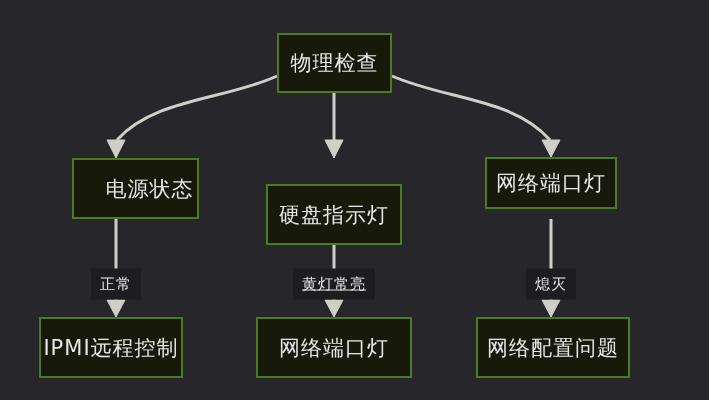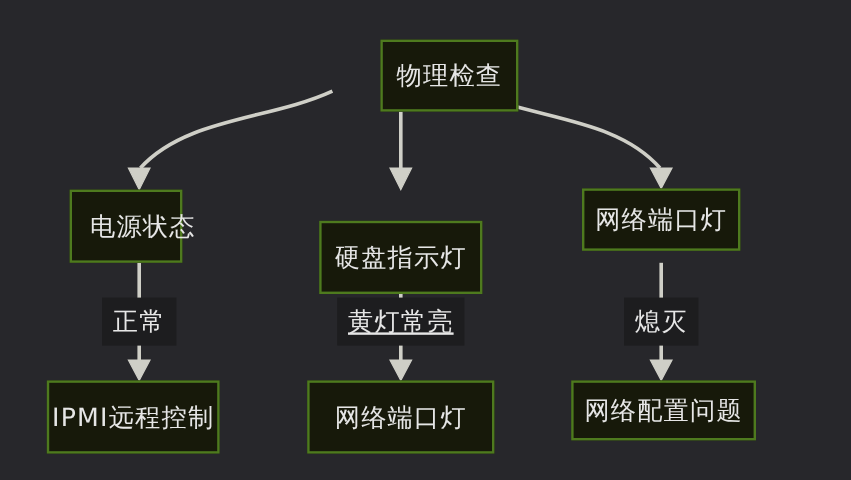--- a/index.html
+++ b/index.html
@@ -31,34 +31,35 @@
     font-size:21px;
     letter-spacing:1px;
     white-space:nowrap;
     z-index:2;
   }
   .edge-label{
     position:absolute;
     transform:translate(-50%,-50%);
     background:var(--edge-label-bg);
     color:var(--text);
-    font-size:21px;
+    font-size:15px;
     letter-spacing:1px;
     padding:6px 9px;
     white-space:nowrap;
     z-index:3;
+    margin-top:16px;
   }
   
-  #node-root{left:277px;top:33px;width:115px;height:60px;margin-left:40px;}
-  #node-power{left:58px;top:158px;width:94px;height:61px;padding-left:28px;}
+  #node-root{left:277px;top:33px;width:115px;height:60px;}
+  #node-power{left:72px;top:158px;width:127px;height:61px;padding-left:28px;}
   #node-disk{left:266px;top:158px;width:136px;height:61px;margin-top:26px;}
   #node-network{left:485px;top:157px;width:132px;height:52px;}
   #node-ipmi{left:39px;top:317px;width:144px;height:61px;}
   #node-disk-warning{left:256px;top:317px;width:156px;height:61px;}
-  #node-network-issue{left:476px;top:317px;width:154px;height:50px;}
+  #node-network-issue{left:476px;top:317px;width:154px;height:61px;}
   #label-normal{left:116px;top:268px;}
   #label-yellow{left:334px;top:268px;text-decoration:underline;}
   #label-off{left:551px;top:268px;}
 </style>
 </head>
 <body>
 
 <div class="canvas">
 
   <svg class="edges" viewBox="0 0 709 400" aria-hidden="true">

